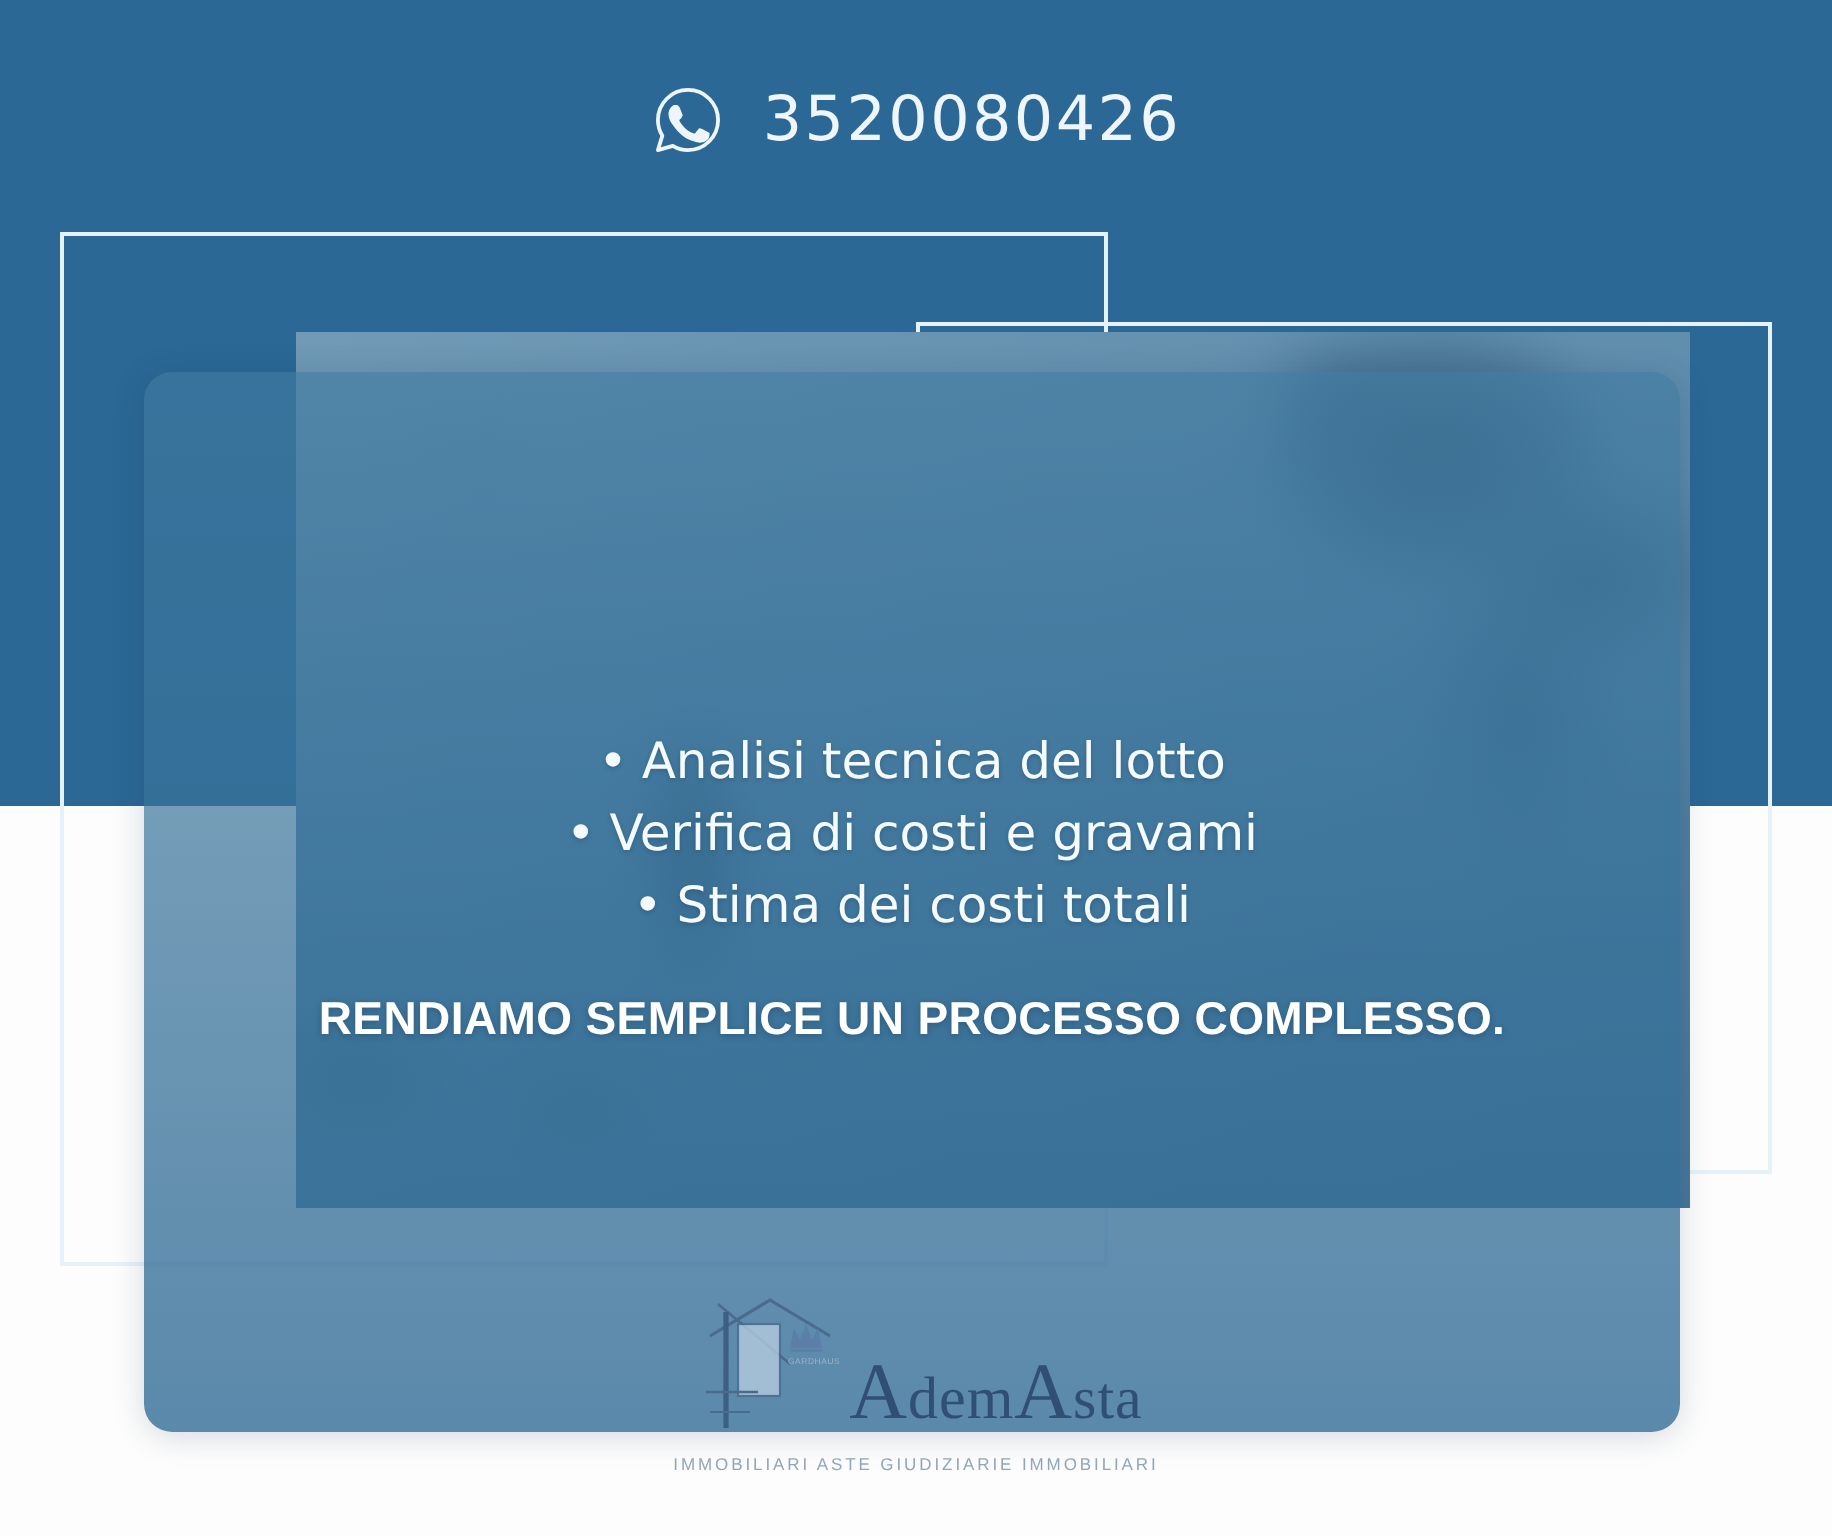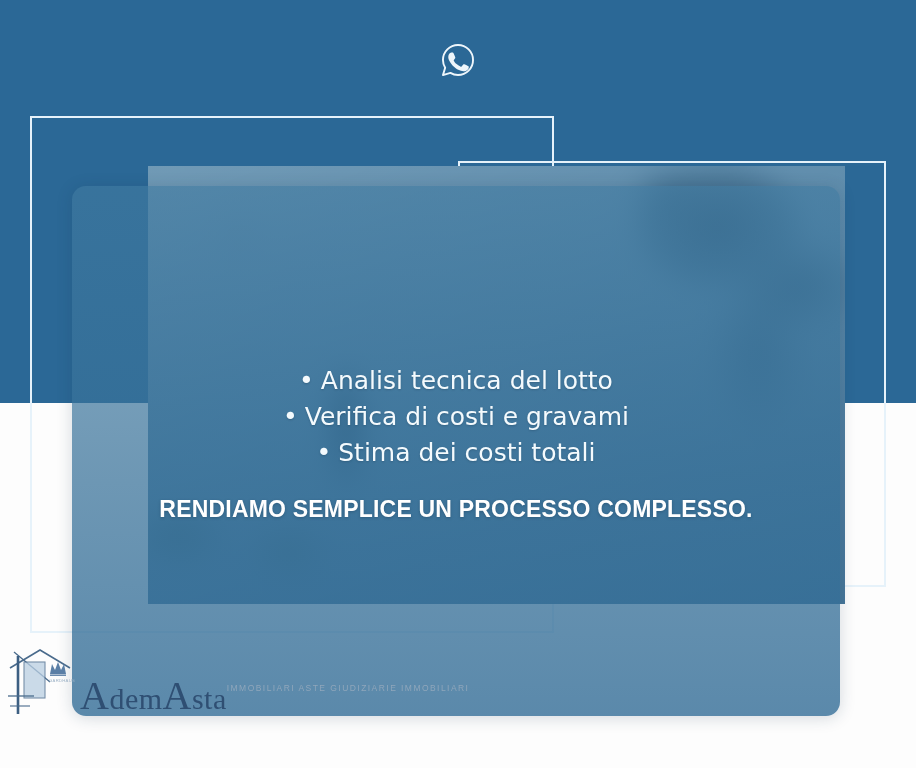--- a/index.html
+++ b/index.html
@@ -102,21 +102,21 @@
     font-weight:bold;
     letter-spacing:.2px;
     text-align:center;
     font-family:"Liberation Sans",sans-serif;
     text-shadow:0 1px 3px rgba(25,55,80,.38);
   }
 
   
   .logo{
     position:absolute;left:0;top:648px;width:916px;
-    display:flex;flex-direction:row;align-items:center;z-index:30;
+    display:flex;flex-direction:column;align-items:center;z-index:30;
   }
   .logo-row{display:flex;align-items:flex-end;justify-content:center;}
   .logo-mark{width:84px;height:74px;display:block;}
   .logo-word{
     font-family:"Liberation Serif",serif;
     color:#2f4f73;
     font-size:40px;
     line-height:1;
     letter-spacing:.5px;
     margin-left:-4px;
@@ -142,20 +142,21 @@
   <div class="band-blue"></div>
   <div class="band-white"></div>
 
   <div class="header">
     <span>
       <svg class="wa-icon" viewBox="0 0 48 48" fill="none" aria-hidden="true">
         <path d="M24 5C13.5 5 5 13.5 5 24c0 3.6 1 7 2.8 9.9L5 43l9.4-2.7C17.2 42 20.5 43 24 43c10.5 0 19-8.5 19-19S34.5 5 24 5z" stroke="#eef6fb" stroke-width="2.4" fill="none" stroke-linejoin="round"></path>
         <path d="M18.3 15.6c-.5-1.1-1-1.1-1.5-1.1h-1.2c-.4 0-1.1.2-1.7.8-.6.6-2.2 2.1-2.2 5.2s2.3 6.1 2.6 6.5c.3.4 4.4 7 10.9 9.6 5.4 2.1 6.5 1.7 7.7 1.6 1.2-.1 3.8-1.5 4.3-3 .5-1.5.5-2.8.4-3-.2-.3-.6-.4-1.2-.7-.6-.3-3.8-1.9-4.4-2.1-.6-.2-1-.3-1.4.3-.4.6-1.6 2.1-2 2.5-.4.4-.7.5-1.3.2-.6-.3-2.7-1-5.1-3.2-1.9-1.7-3.2-3.8-3.5-4.4-.3-.6 0-.9.3-1.2.3-.3.6-.7.9-1.1.3-.4.4-.6.6-1 .2-.4.1-.8 0-1.1-.2-.3-1.4-3.5-1.9-4.6z" fill="#eef6fb"></path>
       </svg>
     </span>
+    <span class="phone">3520080426</span>
   </div>
 
   <div class="frame frame-a"></div>
   <div class="frame frame-b"></div>
 
   <div class="photo">
     <div class="photo-inner"></div>
     <div class="photo-tint"></div>
   </div>
 

